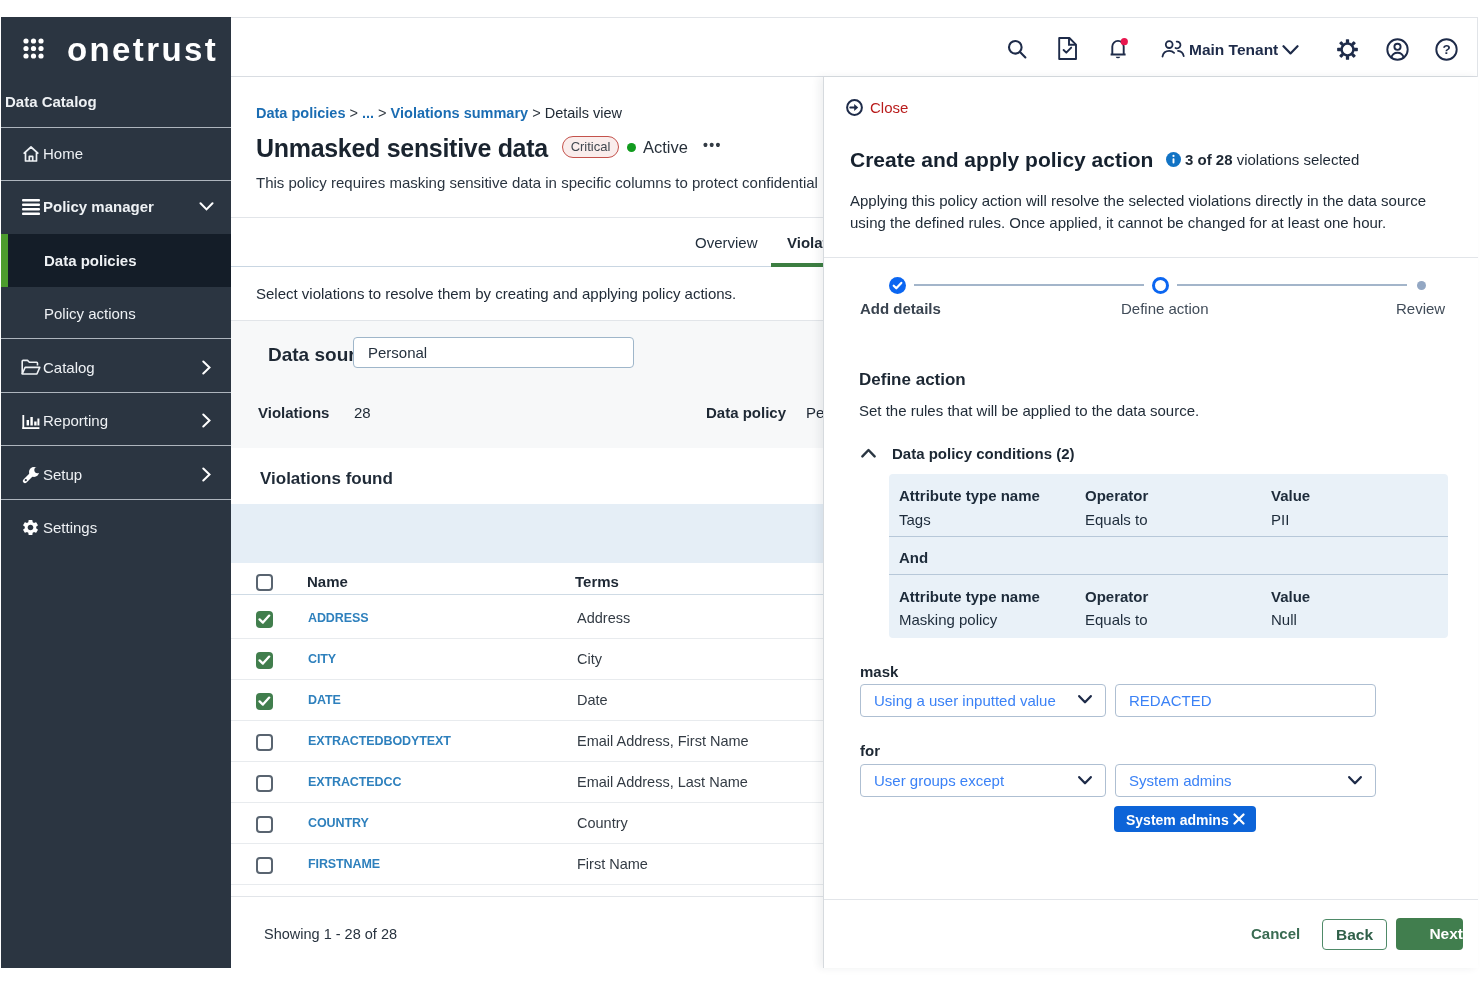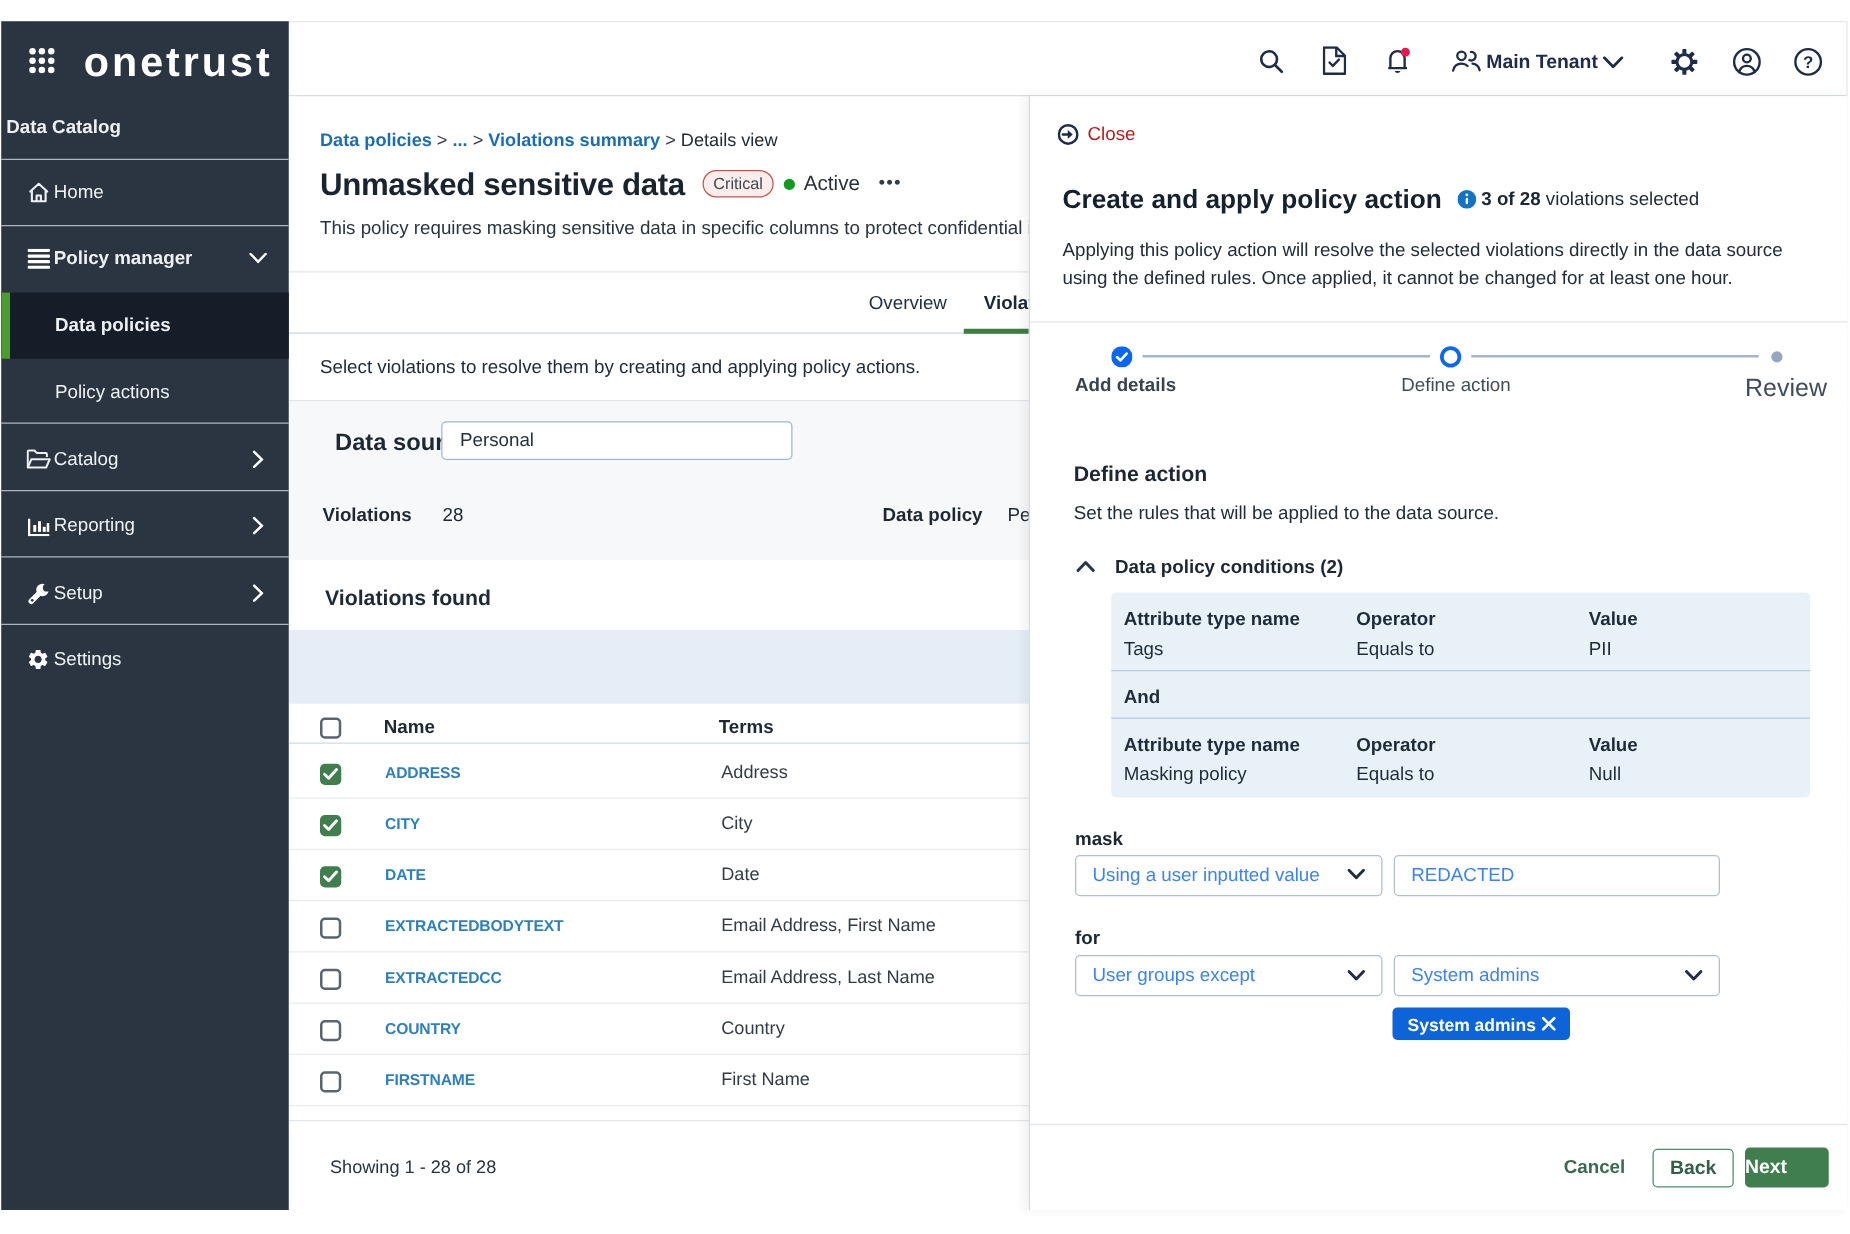--- a/index.html
+++ b/index.html
@@ -245,21 +245,21 @@
   <svg class="a" style="left:65px;top:200px" width="17" height="17" viewBox="0 0 17 17">
         <circle cx="8.5" cy="8.5" r="8.5" fill="#0b66f1"></circle>
         <path d="M4.7 8.7 7.3 11.3 12.3 5.9" fill="none" stroke="#fff" stroke-width="2.2" stroke-linecap="round" stroke-linejoin="round"></path>
       </svg>
   <div class="a" style="left:90px;top:207px;width:230px;height:2px;background:#a3b5ca"></div>
   <div class="a" style="left:328px;top:200px;width:17px;height:17px;border:3.6px solid #0b66f1;border-radius:50%;background:#fff"></div>
   <div class="a" style="left:353px;top:207px;width:230px;height:2px;background:#a3b5ca"></div>
   <div class="a" style="left:593px;top:204px;width:9px;height:9px;border-radius:50%;background:#93a7c3"></div>
   <div class="a b" style="left:36px;top:223px;font-size:15px;color:#39434f">Add details</div>
   <div class="a" style="left:297px;top:223px;font-size:15px;color:#414c59">Define action</div>
-  <div class="a" style="left:572px;top:223px;font-size:20px;color:#414c59">Review</div>
+  <div class="a" style="left:572px;top:223px;font-size:15px;color:#414c59">Review</div>
   <div class="a b" style="left:35px;top:293px;font-size:17px;color:#1c2733">Define action</div>
   <div class="a" style="left:35px;top:325px;font-size:15px;color:#222d39">Set the rules that will be applied to the data source.</div>
   <svg class="a" style="left:37px;top:371px" width="15" height="10" viewBox="0 0 15 10" fill="none" stroke="#2a3642" stroke-width="2.4">
         <path d="M1.4 8.4 7.5 2 13.6 8.4" stroke-linecap="round" stroke-linejoin="round"></path>
       </svg>
   <div class="a b" style="left:68px;top:368px;font-size:15px;color:#1c2733">Data policy conditions (2)</div>
   <div class="a" style="left:65px;top:397px;width:559px;height:164px;background:#e9f1f8;border-radius:4px;font-size:15px;color:#1d2b3a">
     <div class="a b" style="left:10px;top:13px">Attribute type name</div>
     <div class="a b" style="left:196px;top:13px">Operator</div>
     <div class="a b" style="left:382px;top:13px">Value</div>
@@ -293,15 +293,15 @@
       </svg>
   <div class="a" style="left:290px;top:729px;width:142px;height:26px;background:#0d64d8;border-radius:4px">
     <div class="a b" style="left:12px;top:6px;font-size:14px;color:#fff">System admins</div>
     <svg class="a" style="left:119px;top:7px" width="12" height="12" viewBox="0 0 12 12" stroke="#fff" stroke-width="2.2" stroke-linecap="round">
           <path d="M1.5 1.5l9 9M10.5 1.5l-9 9"></path>
         </svg>
   </div>
   <div class="a" style="left:0;top:822px;width:655px;height:1px;background:#e2e5e9"></div>
   <div class="a" style="left:427px;top:848px;font-size:15px;font-weight:bold;color:#3a6b52">Cancel</div>
   <div class="a" style="left:498px;top:842px;width:65px;height:31px;border:1px solid #4f8a68;border-radius:4px;background:#fff;font-size:15.5px;font-weight:bold;color:#306049;text-align:center;line-height:29px">Back</div>
-  <div class="a" style="left:572px;top:841px;width:67px;height:32px;background:#417e4e;border-radius:4px;font-size:15.5px;font-weight:bold;color:#fff;text-align:left;line-height:32px">Next</div>
+  <div class="a" style="left:572px;top:841px;width:67px;height:32px;background:#417e4e;border-radius:4px;font-size:15.5px;font-weight:bold;color:#fff;text-align:right;line-height:32px">Next</div>
 </div>
 </div>
 
 </body></html>

